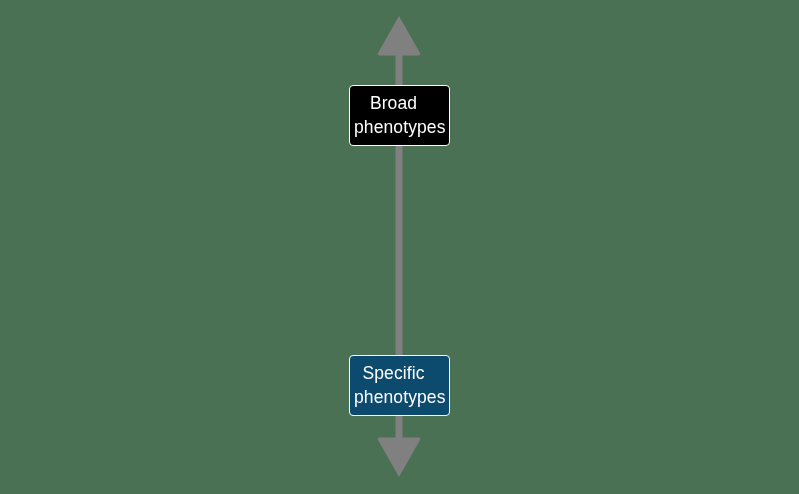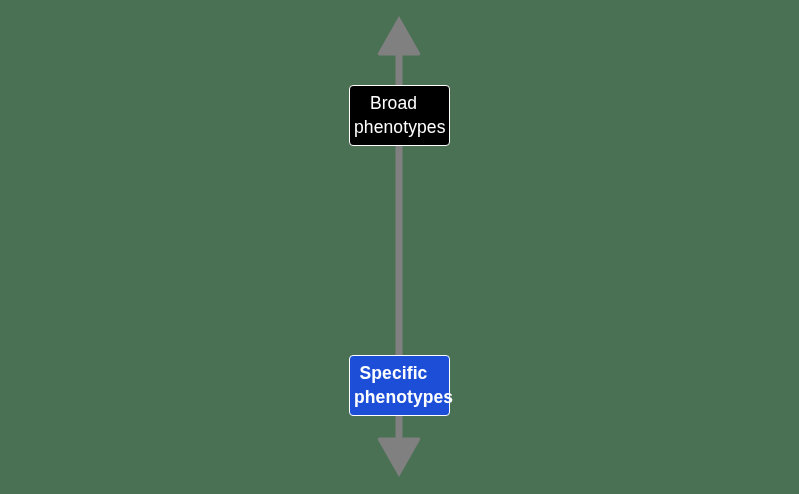--- a/index.html
+++ b/index.html
@@ -55,21 +55,21 @@
 </head>
 <body>
 
 <div id="canvas" style="background: rgb(74, 113, 84);">
 
   <div class="label-box" id="label-broad" style="background: rgb(0, 0, 0); border-color: rgb(255, 255, 255); color: rgb(255, 255, 255);">
     <span class="label-line">Broad</span>
     <span class="label-line">phenotypes</span>
   </div>
 
-  <div class="label-box" id="label-specific" style="background: #1d4ed8; border-color: rgb(255, 255, 255); color: rgb(255, 255, 255); font-weight: bold;">
+  <div class="label-box" id="label-specific" style="background: #0c4a6e; border-color: rgb(255, 255, 255); color: rgb(255, 255, 255);">
     <span class="label-line">Specific</span>
     <span class="label-line">phenotypes</span>
   </div>
 
   <svg id="axis-svg" viewBox="0 0 799 494">
 
     <rect x="395.5" y="40" width="7" height="414" fill="#808080"></rect>
 
     <path d="M 399 16 L 420 53 Q 421 55.5 418 55.5 L 380 55.5 Q 377 55.5 378 53 Z" fill="#808080"></path>
 

